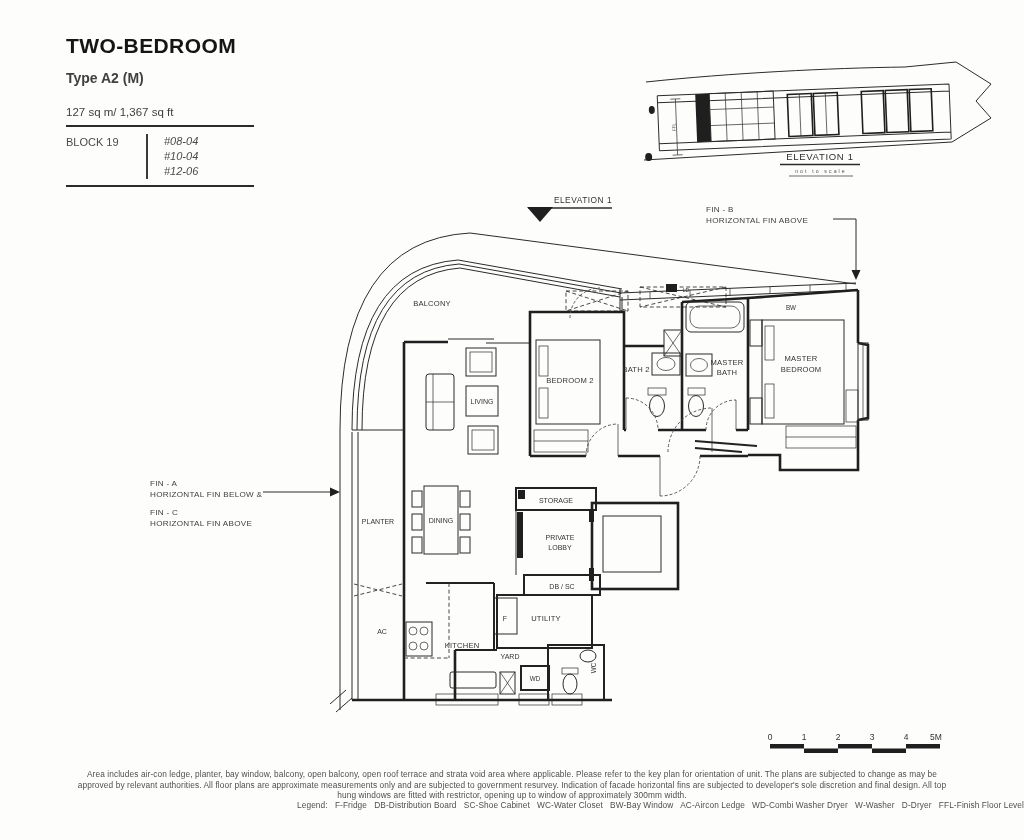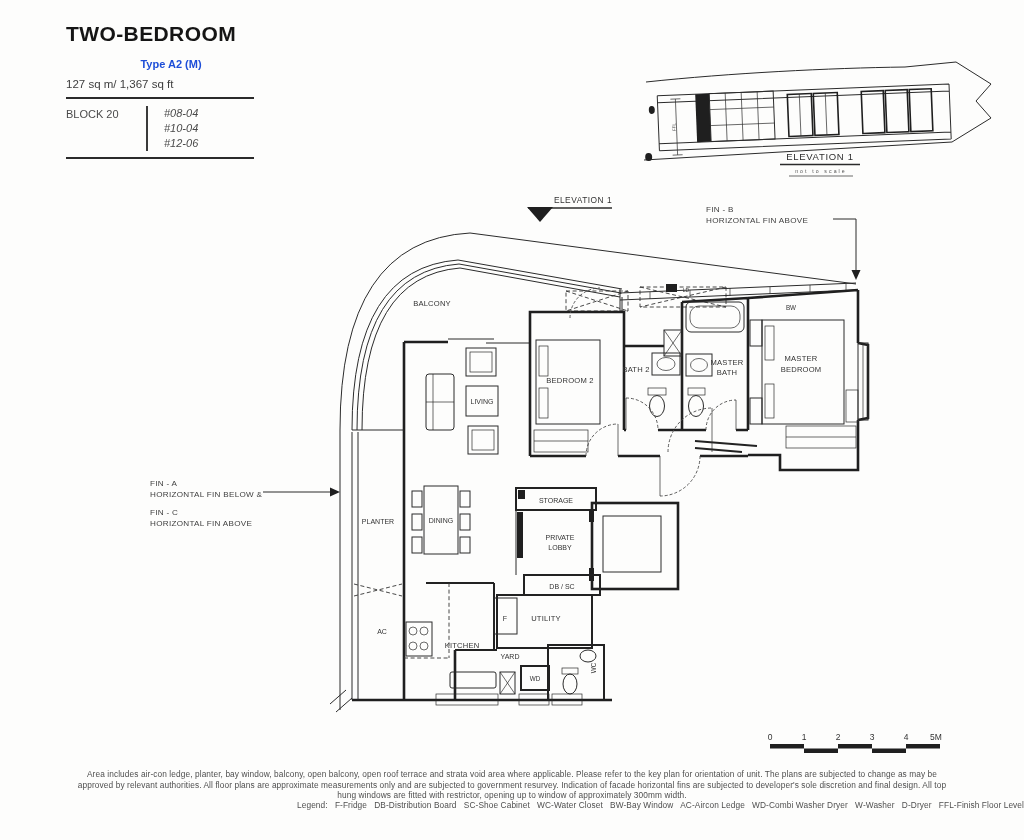--- a/index.html
+++ b/index.html
@@ -1,22 +1,22 @@
 <!DOCTYPE html>
 <html><head>
 <meta charset="utf-8">
 <style>
   html,body{margin:0;padding:0;background:#e9e9e9;}
   .page{position:relative;width:1024px;height:840px;margin:0 auto;background:#fdfdfc;
         font-family:"Liberation Sans",sans-serif;overflow:hidden;}
   
   .header{position:absolute;left:66px;top:22px;width:210px;color:#1b1b1b;}
-  .title{font-size:21px;font-weight:bold;letter-spacing:.4px;color:#151515;margin:0 0 12px 0;}
-  .unit-type{font-size:11px;font-weight:bold;margin:0;color:#1d4ed8;text-align:center;}
-  .unit-area{font-size:11.5px;color:#3d3d3d;margin:8px 0 7px 0;}
+  .title{font-size:21px;font-weight:bold;letter-spacing:.4px;color:#151515;margin:12px 0 12px 0;}
+  .unit-type{font-size:14px;font-weight:bold;margin:0;color:#404040;}
+  .unit-area{font-size:11.5px;color:#3d3d3d;margin:20px 0 7px 0;}
   .rule{width:188px;border-top:2.4px solid #2b2b2b;}
   .block-row{display:flex;width:188px;padding:7px 0 6px 0;font-size:11px;color:#4a4a4a;}
   .block-label{width:80px;padding-top:2px;}
   .vdiv{width:2px;background:#3a3a3a;margin-right:16px;}
   .units div{line-height:15px;font-style:italic;}
   
   .foot{position:absolute;left:0;right:0;text-align:center;font-size:8.3px;color:#4f4f4f;
         letter-spacing:.1px;}
   .legend{white-space:pre;text-align:right;}
   
@@ -45,21 +45,21 @@
 <body>
 
 <div class="page">
 
   <div class="header">
     <div class="title">TWO-BEDROOM</div>
     <div class="unit-type">Type A2 (M)</div>
     <div class="unit-area">127 sq m/ 1,367 sq ft</div>
     <div class="rule"></div>
     <div class="block-row">
-      <div class="block-label">BLOCK 20</div>
+      <div class="block-label">BLOCK 19</div>
       <div class="vdiv"></div>
       <div class="units">
         <div>#08-04</div>
         <div>#10-04</div>
         <div>#12-06</div>
       </div>
     </div>
     <div class="rule"></div>
   </div>
 

